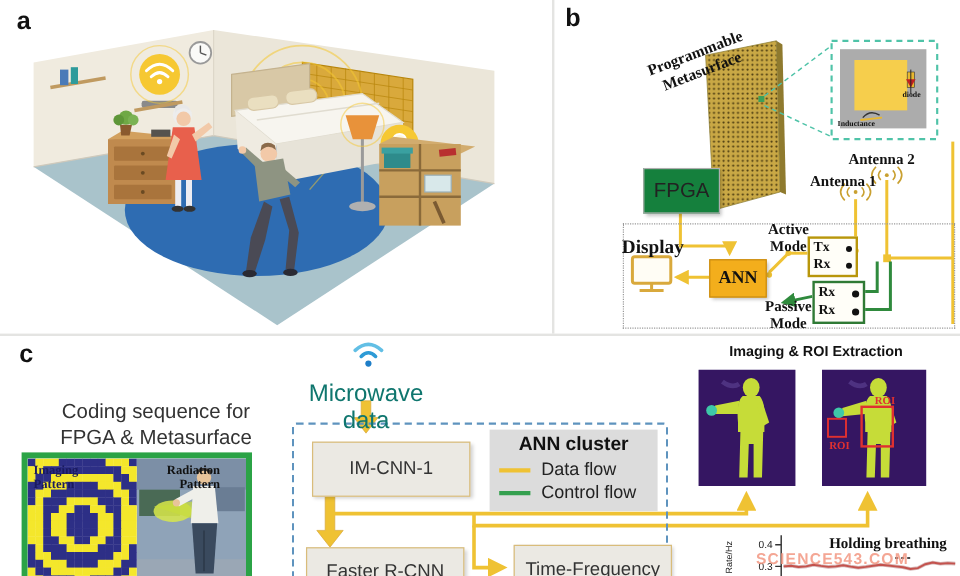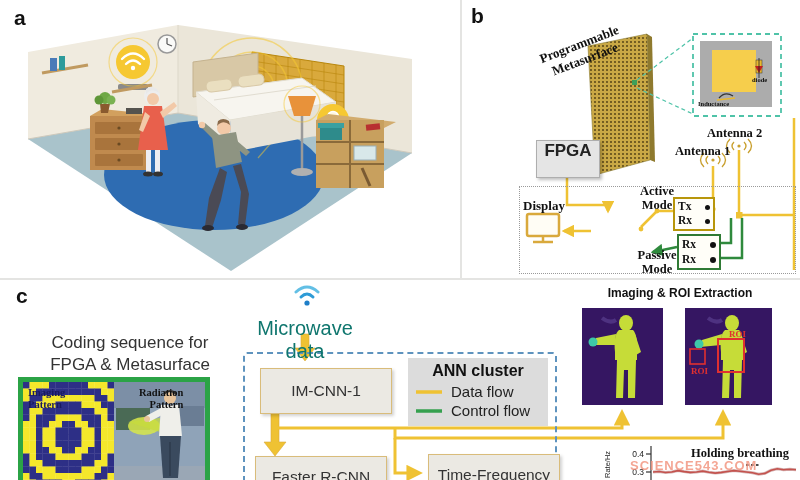--- a/index.html
+++ b/index.html
@@ -258,26 +258,29 @@
       <div>Programmable</div>
       <div>Metasurface</div>
     </div>
 
     <div class="abs" style="left:291px;top:76px;font:bold 6.5px 'Liberation Serif',serif;color:#111;">diode</div>
     <div class="abs" style="left:237px;top:100px;font:bold 6.5px 'Liberation Serif',serif;color:#111;">Inductance</div>
 
     <div class="abs antlbl" style="left:246px;top:126px;">Antenna 2</div>
     <div class="abs antlbl" style="left:214px;top:144px;">Antenna 1</div>
 
-    <div class="abs" style="left:75px;top:140px;width:62px;height:36px;background:#e5e5e5;border:1px solid #AEAEAE;box-shadow:2px 2px 3px rgba(0,0,0,.25);display:flex;align-items:flex-start;justify-content:center;font-weight:bold;">
+    <div class="abs" style="left:75px;top:140px;width:62px;height:36px;background:#15803d;border:1px solid #AEAEAE;box-shadow:2px 2px 3px rgba(0,0,0,.25);display:flex;align-items:center;justify-content:center;">
       <span style="font-size:17px;color:#222;">FPGA</span>
     </div>
 
-    <div class="abs serifb" style="left:48px;top:198px;width:70px;text-align:center;font-size:13px;color:#111;">Display</div>
-
+    <div class="abs serifb" style="left:48px;top:198px;width:70px;text-align:center;font-size:16px;color:#111;">Display</div>
+
+    <div class="abs" style="left:130px;top:216px;width:46px;height:30px;background:#F3AE1C;border:1px solid #C98A10;box-shadow:2px 2px 3px rgba(0,0,0,.25);display:flex;align-items:center;justify-content:center;">
+      <span class="serifb" style="font-size:15px;color:#111;">ANN</span>
+    </div>
 
     <div class="abs modetxt" style="left:168px;top:184px;width:56px;">
       <div>Active</div>
       <div>Mode</div>
     </div>
     <div class="abs modetxt" style="left:168px;top:248px;width:56px;">
       <div>Passive</div>
       <div>Mode</div>
     </div>
 

